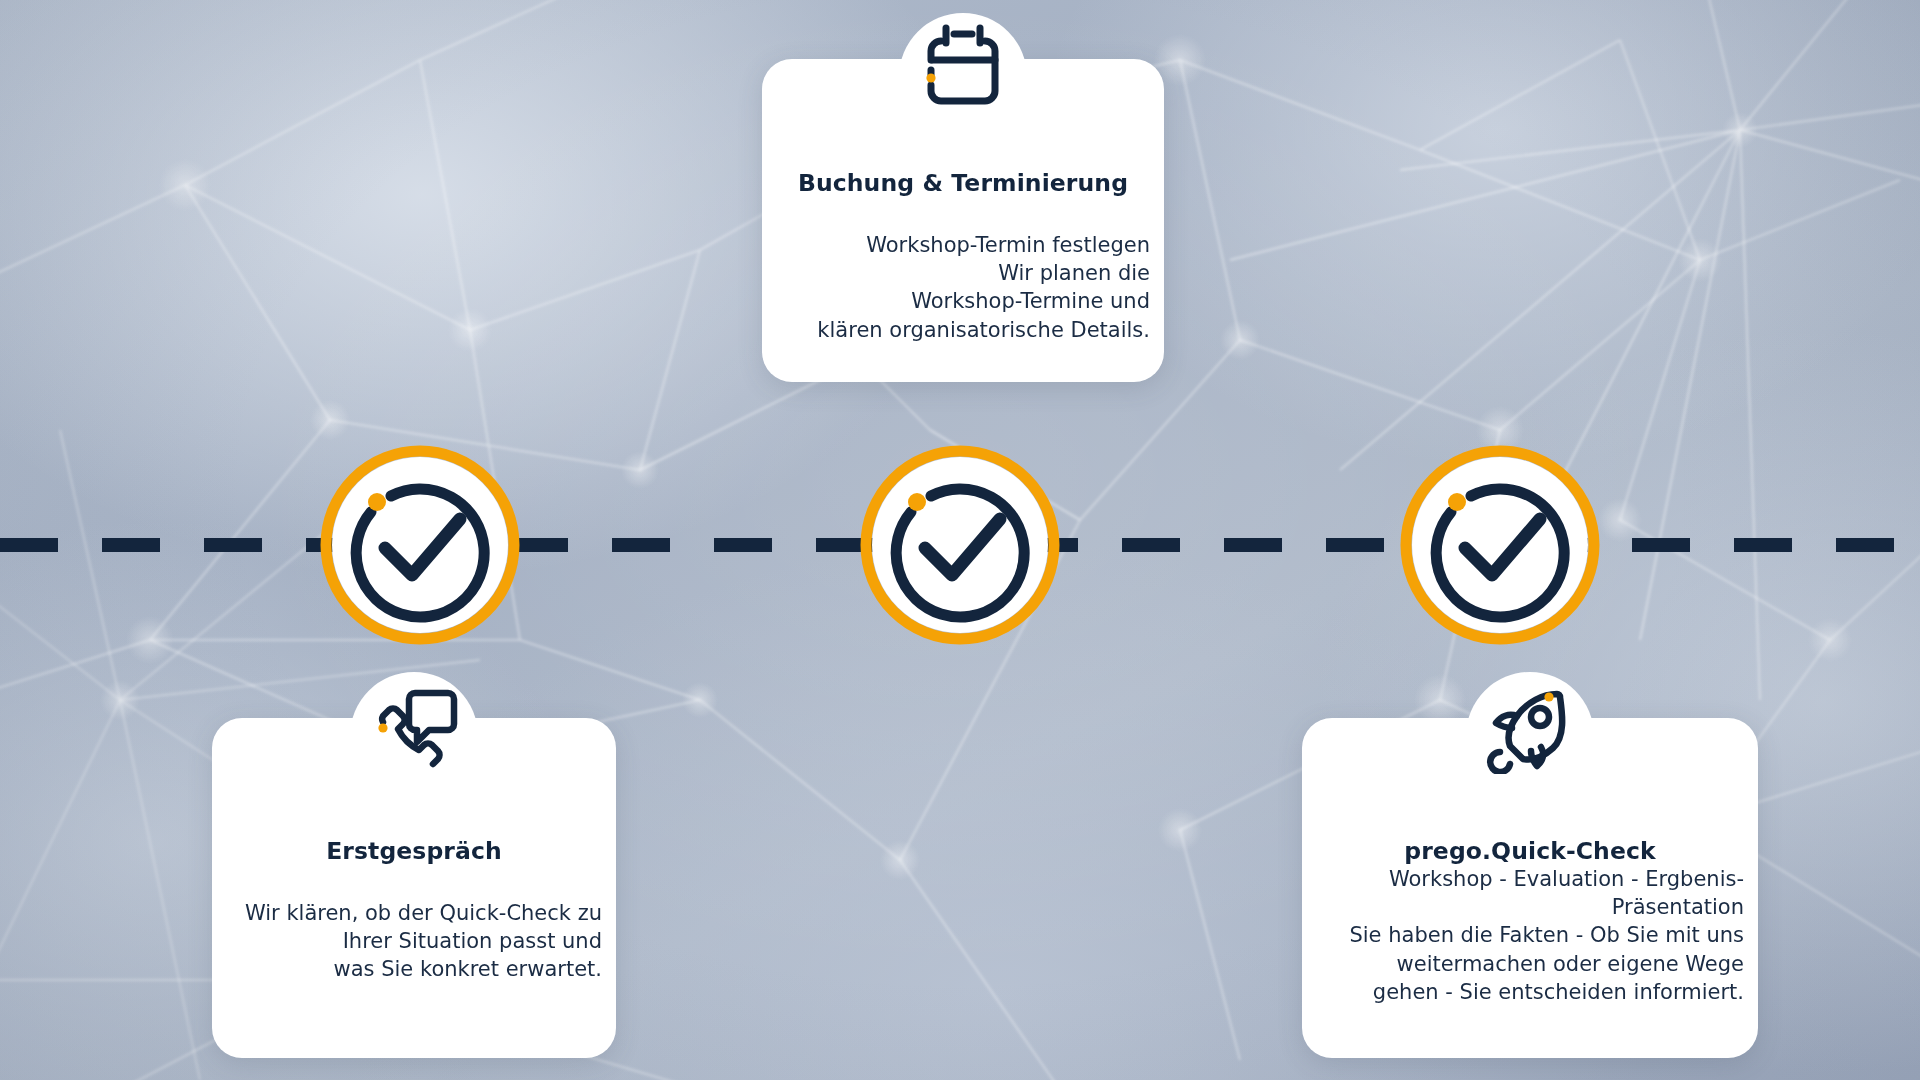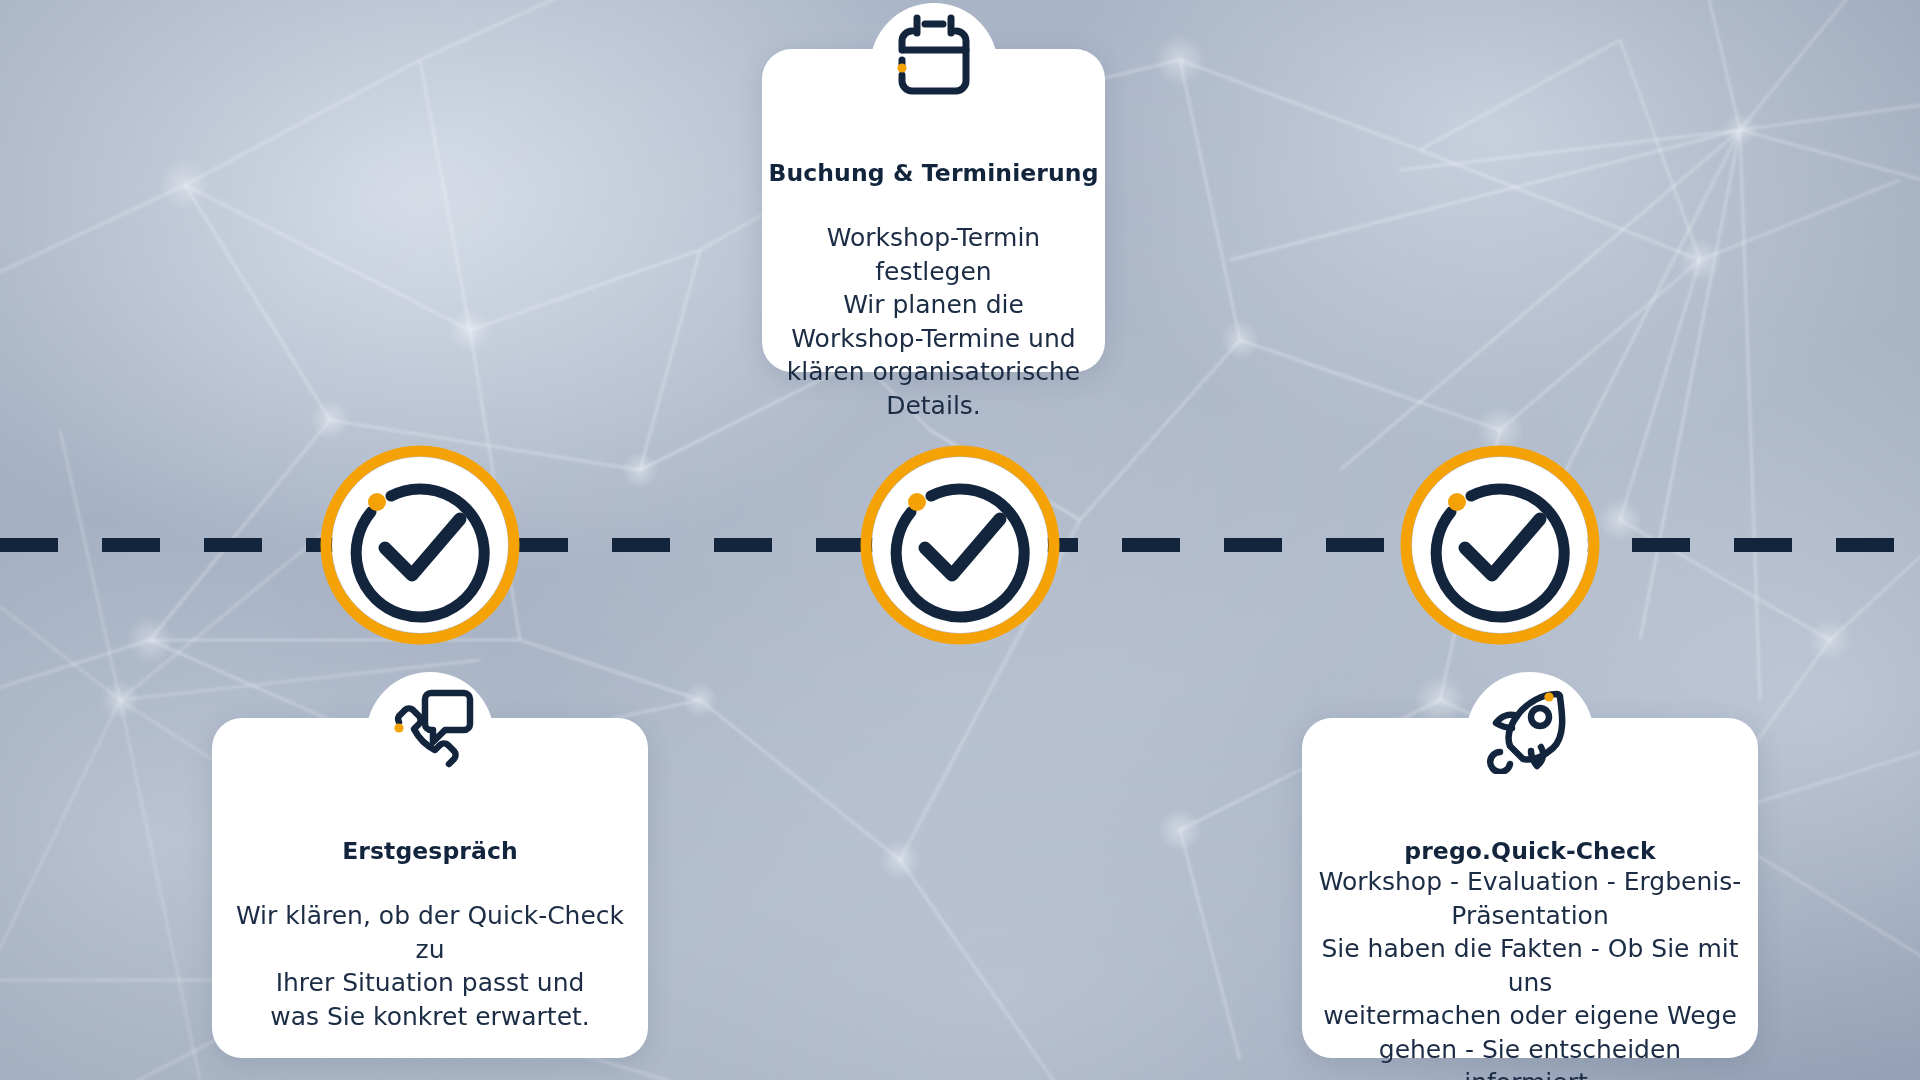--- a/index.html
+++ b/index.html
@@ -89,42 +89,43 @@
     font-weight: 700;
     font-size: 23.5px;
     color: #13253d;
     letter-spacing: 0.1px;
     line-height: 1.2;
     margin: 0;
   }
   .card-body {
     font-family: "DejaVu Sans", sans-serif;
     font-weight: 400;
-    font-size: 25px;
+    font-size: 21px;
     color: #1b2c44;
     line-height: 1.34;
     margin: 0;
     white-space: pre-line;
     padding: 0 14px;
+    text-align: right;
   }
 
   
   #card-top {
-    left: 762px; top: 49px;
-    width: 343px; height: 323px;
+    left: 762px; top: 59px;
+    width: 402px; height: 323px;
   }
   #card-top .card-bump { top: -46px; }
   #card-top .card-icon { top: -40px; }
   #card-top .card-title { margin-top: 110px; }
   #card-top .card-body  { margin-top: 34px; }
 
   
   #card-left {
     left: 212px; top: 718px;
-    width: 436px; height: 340px;
+    width: 404px; height: 340px;
   }
   #card-left .card-bump { top: -46px; }
   #card-left .card-icon { top: -38px; }
   #card-left .card-title { margin-top: 119px; }
   #card-left .card-body  { margin-top: 34px; }
 
   
   #card-right {
     left: 1302px; top: 718px;
     width: 456px; height: 340px;

